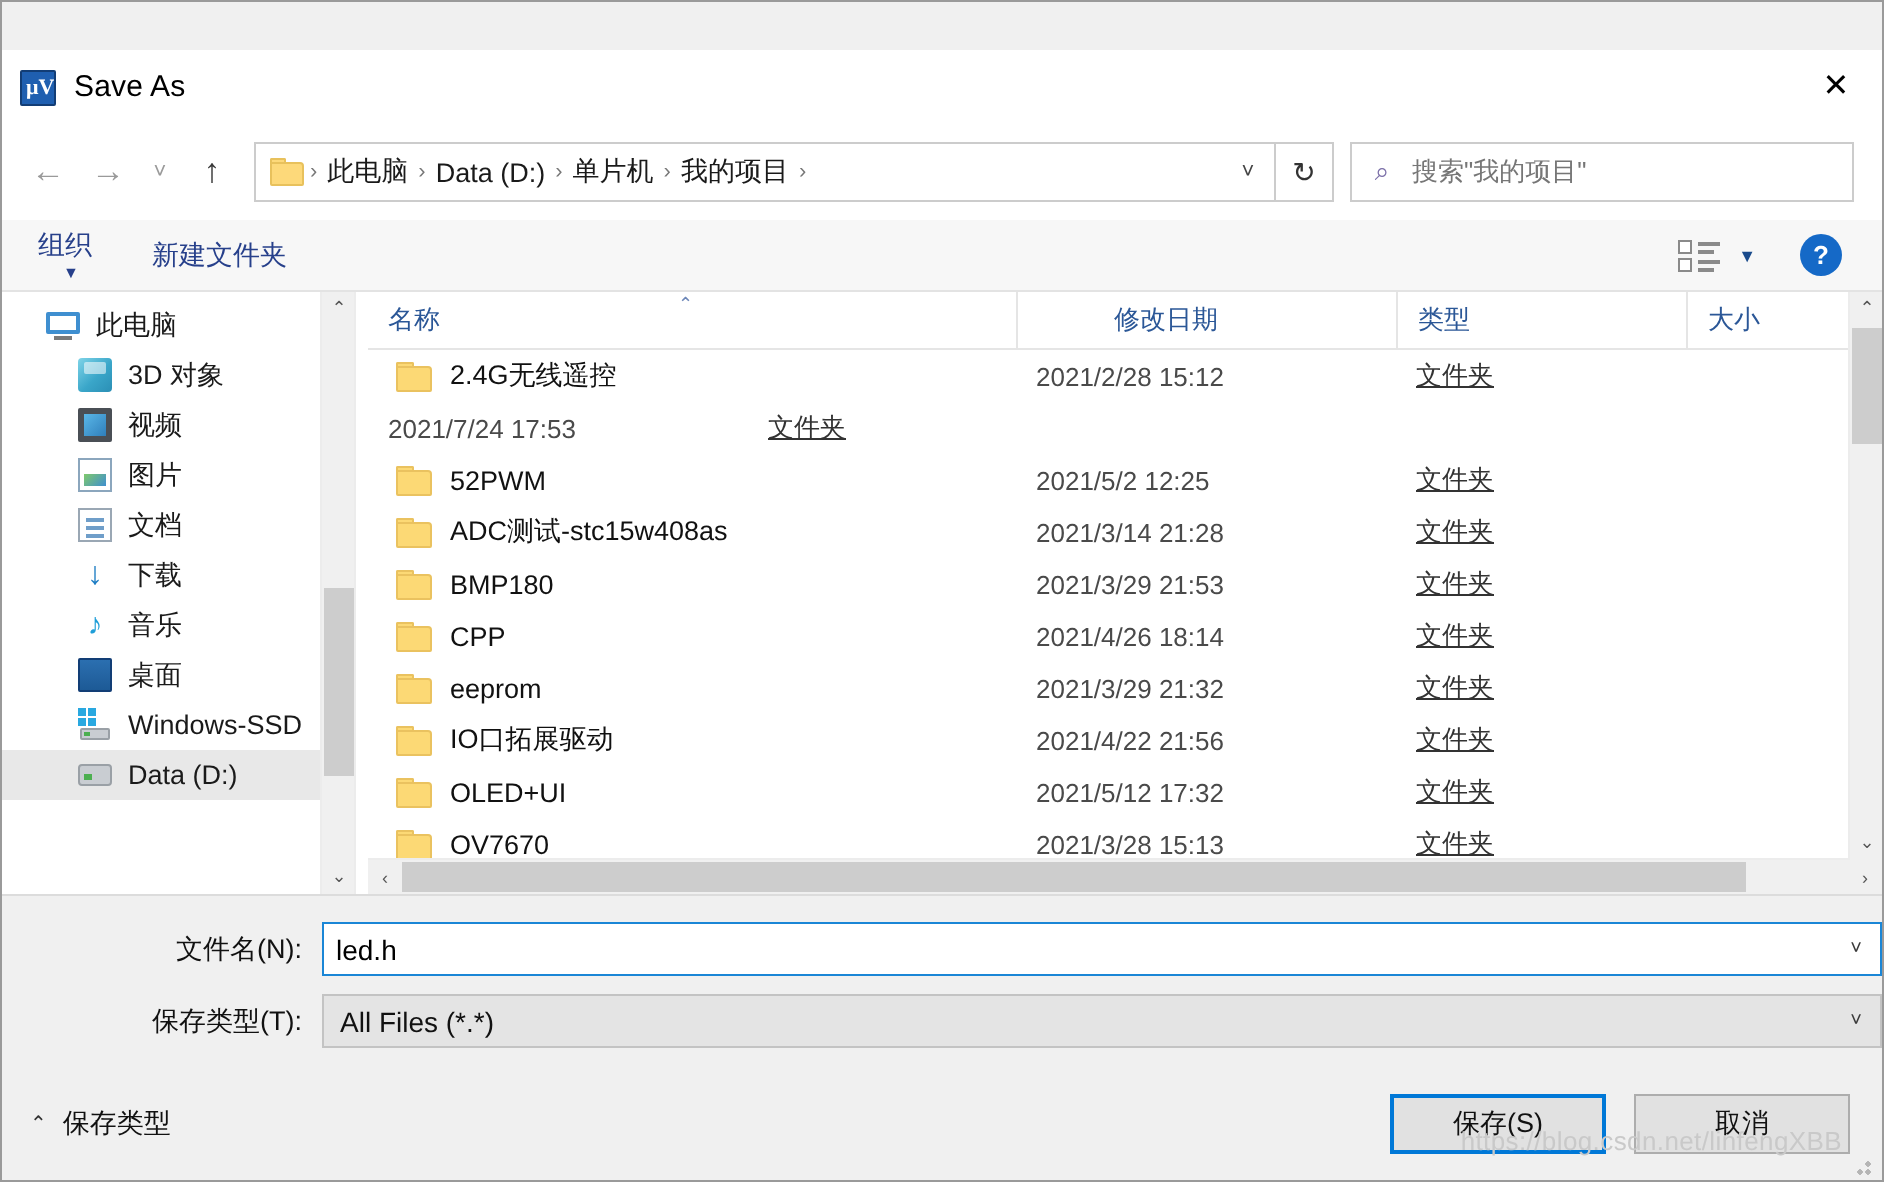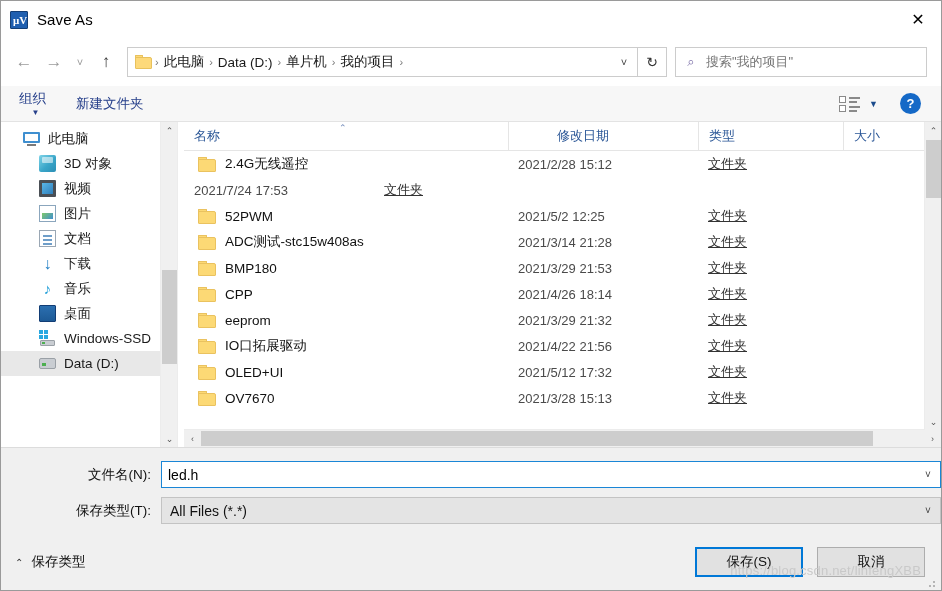--- a/index.html
+++ b/index.html
@@ -28,20 +28,21 @@
   }
 
   
   .titlebar {
     height: 37px;
     background: #ffffff;
     display: flex;
     align-items: center;
     flex: none;
     position: relative;
+    margin-top: 24px;
   }
   .app-icon {
     width: 18px;
     height: 18px;
     margin-left: 9px;
     margin-right: 9px;
     flex: none;
     position: relative;
     background: #1f5fb0;
     border: 1px solid #123d75;

